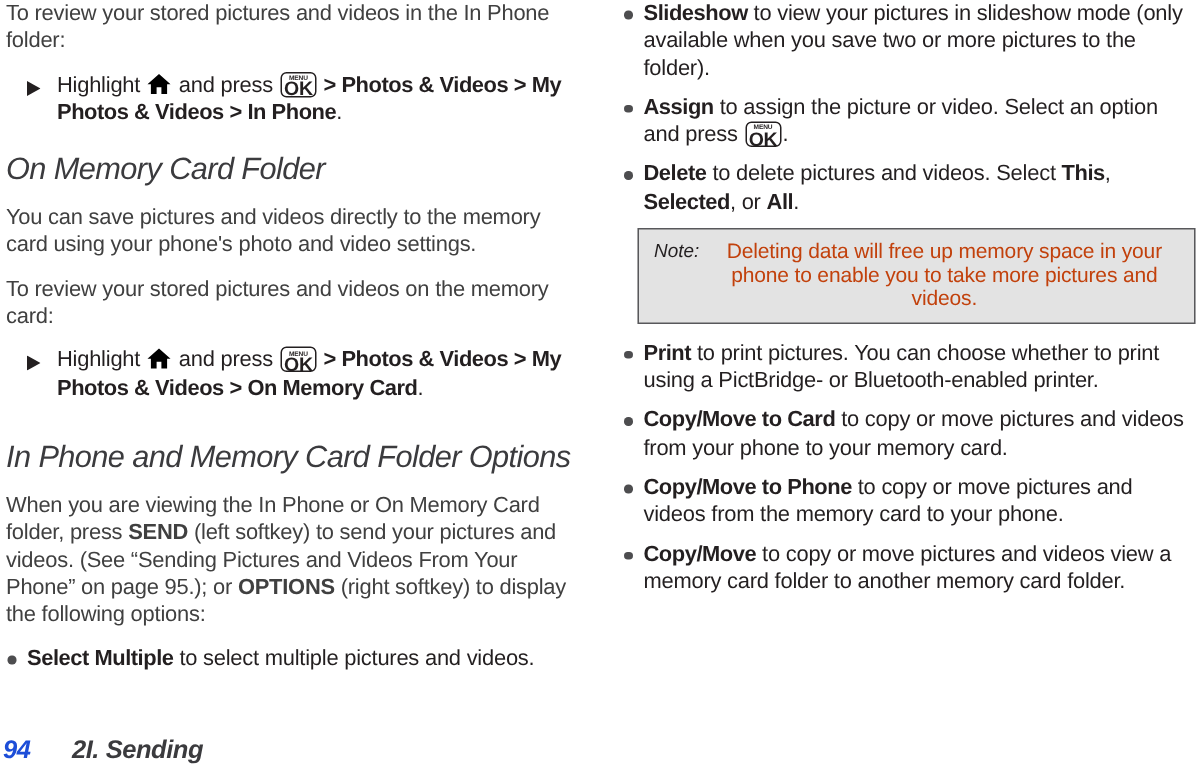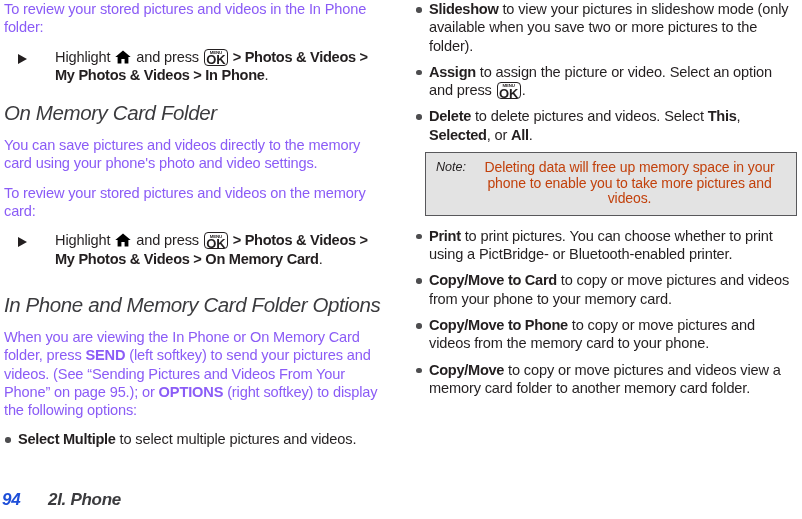--- a/index.html
+++ b/index.html
@@ -42,21 +42,21 @@
   .col.right {
     padding: 0 4px 0 14px;
   }
 
   
   p.body {
     margin: 0 0 11px 0;
     font-size: 14.6px;
     line-height: 18.3px;
     letter-spacing: -0.15px;
-    color: #8b5cf6;
+    color: #404040;
   }
 
   h2.heading {
     margin: 16px 0 11px 0;
     font-size: 20.5px;
     line-height: 25px;
     font-style: italic;
     font-weight: normal;
     letter-spacing: -0.4px;
     color: #3b3b3e;
@@ -64,21 +64,20 @@
   h2.heading.tight { margin-top: 24px; }
 
   .b { font-weight: bold; letter-spacing: -0.3px; }
   .bb { font-weight: bold; }
 
   
   .step {
     display: flex;
     margin: 0 0 11px 0;
     padding-left: 14px;
-    gap: 17px;
   }
   .step .tri {
     flex: 0 0 auto;
     width: 20px;
     line-height: 18.3px;
     font-size: 12px;
     color: #231f20;
     position: relative;
     top: 0px;
   }
@@ -299,16 +298,16 @@
         <li>
           <span class="dot"></span><span class="b">Copy/Move</span><span> to copy or move pictures and videos view a memory card folder to another memory card folder.</span>
         </li>
       </ul>
 
     </div>
   </div>
 
   <div class="footer">
     <div class="pagenum">94</div>
-    <div class="chapter">2I. Phone</div>
+    <div class="chapter">2I. Sending</div>
   </div>
 
 </div>
 
 </body></html>

